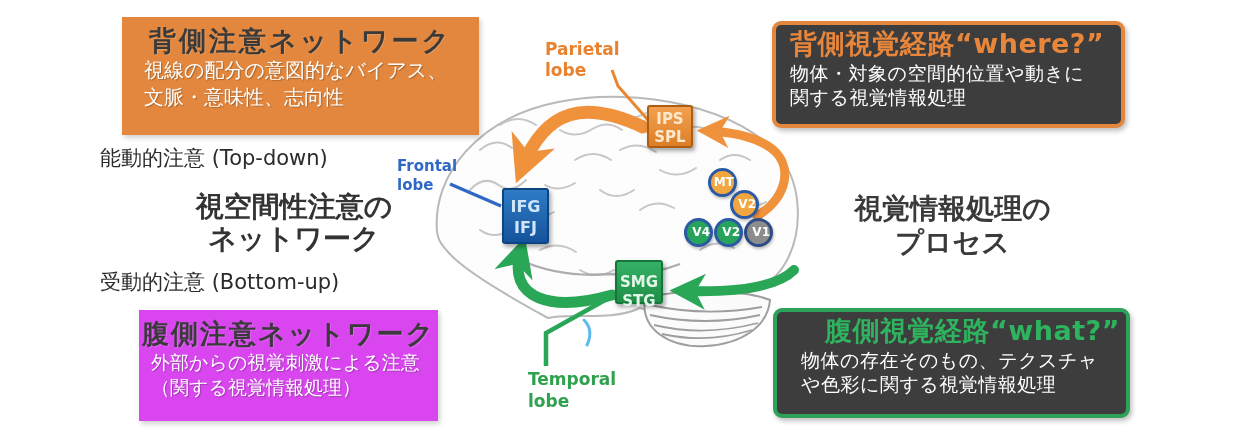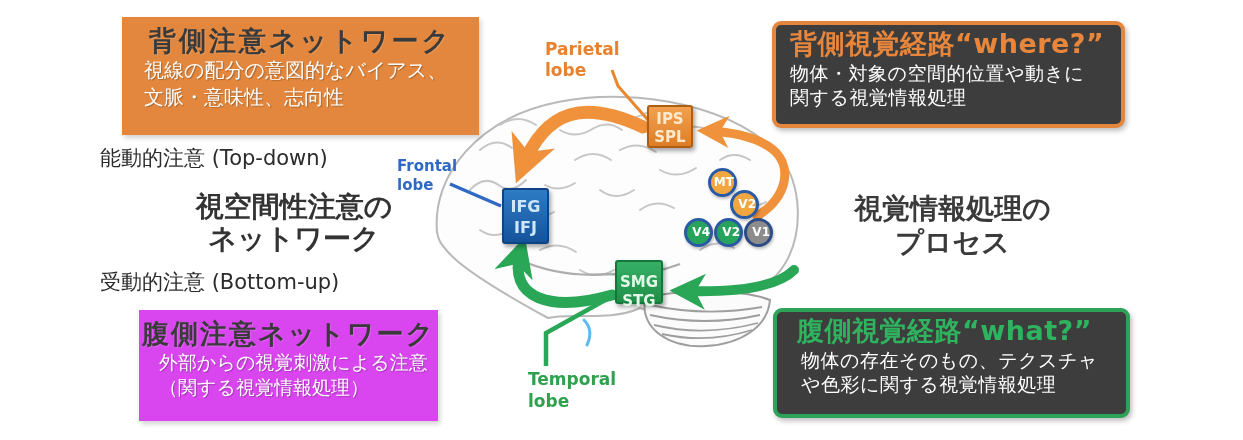--- a/index.html
+++ b/index.html
@@ -13,37 +13,37 @@
   
   .panel{z-index:3;box-shadow:2px 3px 5px rgba(0,0,0,0.18);}
   .panel-title{font-weight:bold;color:#3A3A3A;text-align:center;letter-spacing:3px;
     font-size:27px;line-height:33px;padding-top:7px;
     text-shadow:1px 1px 0 rgba(255,255,255,0.15);}
   .panel-body{color:#ffffff;font-size:20px;line-height:27px;padding-left:22px;
     text-shadow:1px 1px 1px rgba(0,0,0,0.25);}
   #dorsal-attention-box{left:122px;top:17px;width:357px;height:118px;background:#E2873D;}
   #ventral-attention-box{left:123px;top:310px;width:299px;height:111px;background:#d946ef;margin-left:16px;}
   #ventral-attention-box .panel-title{letter-spacing:2px;}
-  #ventral-attention-box .panel-body{font-size:19px;line-height:25px;padding-left:20px;}
+  #ventral-attention-box .panel-body{font-size:19px;line-height:25px;padding-left:12px;}
 
   
   .plain-text{z-index:3;color:#2B2B2B;font-size:21px;white-space:nowrap;}
   #top-down-label{left:100px;top:144px;}
   #bottom-up-label{left:100px;top:268px;}
   #attention-network-title{left:138px;top:191px;width:312px;text-align:center;
     font-weight:bold;font-size:28px;line-height:32px;color:#333333;z-index:3;}
 
   
   .dark-panel{background:#3D3D3D;z-index:3;box-shadow:2px 3px 5px rgba(0,0,0,0.25);border-radius:9px;}
   #dorsal-visual-box{left:772px;top:21px;width:353px;height:107px;border:4px solid #E2873D;}
   #ventral-visual-box{left:773px;top:308px;width:357px;height:110px;border:4px solid #2EA258;}
   .dark-title{font-weight:bold;font-size:27px;line-height:34px;padding:2px 0 0 14px;
     letter-spacing:0.5px;white-space:nowrap;}
   #dorsal-visual-box .dark-title{color:#E8873C;}
-  #ventral-visual-box .dark-title{color:#2EB45E;padding-left:20px;}
+  #ventral-visual-box .dark-title{color:#2EB45E;padding-left:20px;margin-left:28px;}
   .dark-body{color:#ffffff;font-size:19px;line-height:24px;padding-left:14px;letter-spacing:0.5px;}
   #ventral-visual-box .dark-body{padding-left:24px;}
 
   #visual-process-title{left:830px;top:192px;width:245px;text-align:center;
     font-weight:bold;font-size:28px;line-height:34px;color:#3A3A3A;z-index:3;}
 
   
   .region-box{z-index:4;text-align:center;font-weight:bold;border-radius:3px;
     box-shadow:2px 3px 4px rgba(0,0,0,0.35);}
   #ips-spl-box{left:647px;top:105px;width:46px;height:43px;

